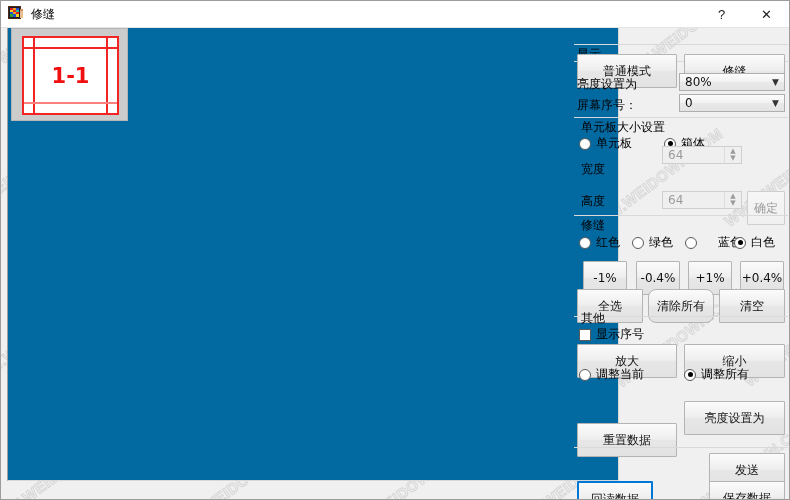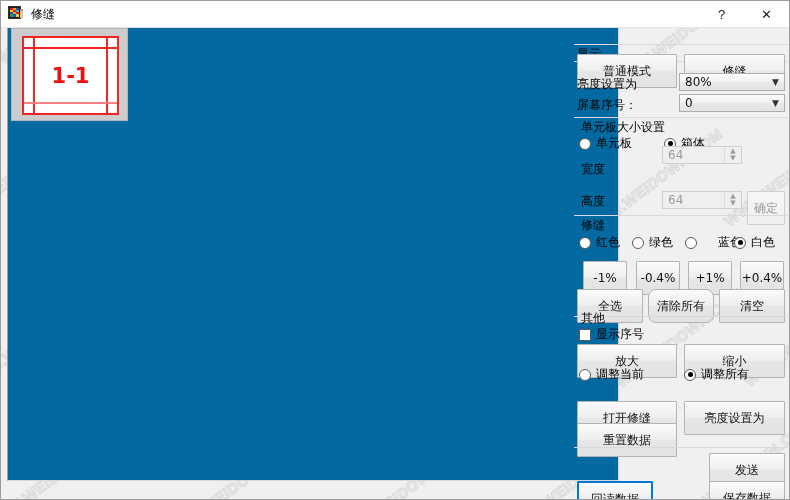--- a/index.html
+++ b/index.html
@@ -410,21 +410,20 @@
     <div class="radio" style="left:5px; top:337px;">
       <span class="rbox"></span>
       <span>调整当前</span>
     </div>
     <div class="radio" style="left:110px; top:337px;">
       <span class="rbox on"></span>
       <span>调整所有</span>
     </div>
 
 
-    <div class="btn" style="left:3px;   top:372px; width:100px; height:19px;">打开修缝</div>
     <div class="btn" style="left:110px; top:372px; width:101px; height:19px;">亮度设置为</div>
     <div class="btn" style="left:3px;   top:394px; width:100px; height:19px;text-align:center;">重置数据</div>
 
     <div class="sep" style="top:418px;"></div>
 
     <div class="btn" style="left:135px; top:424px; width:76px; height:21px;">发送</div>
     <div class="btn focus" style="left:3px; top:452px; width:76px; height:22px;">回读数据</div>
     <div class="btn" style="left:135px; top:452px; width:76px; height:21px;">保存数据</div>
 
   </div>

